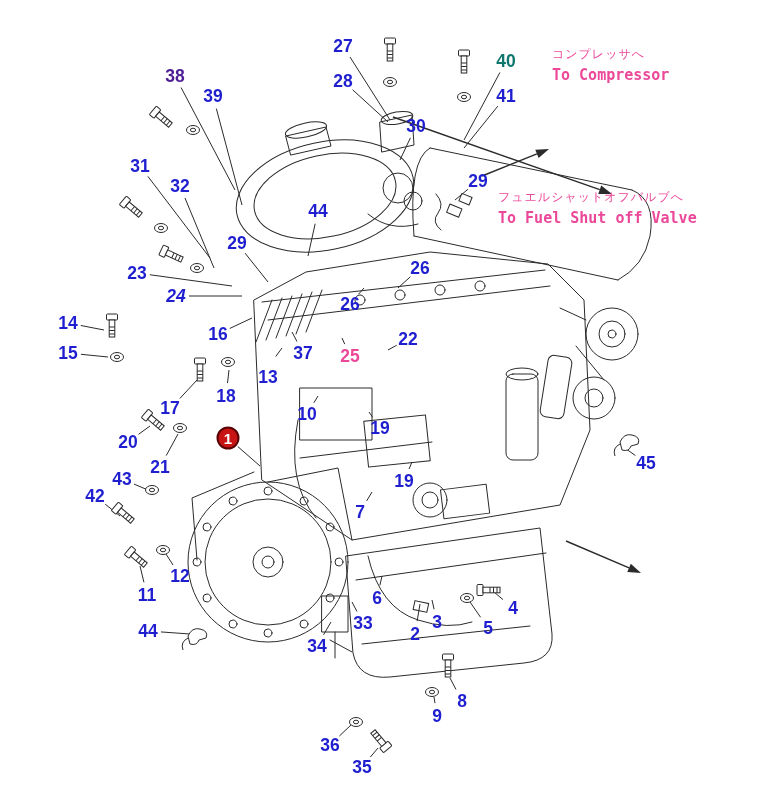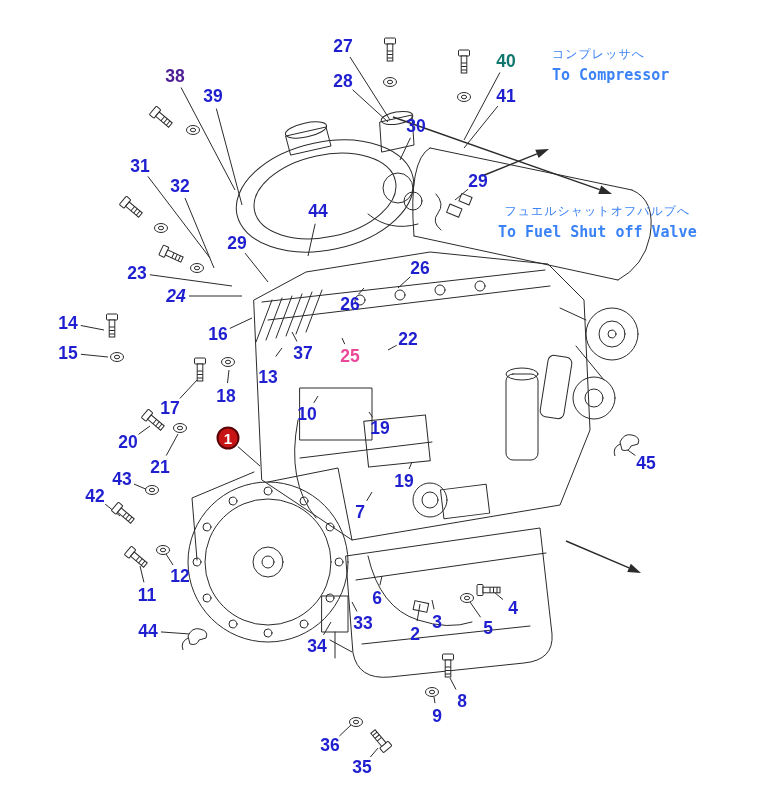--- a/index.html
+++ b/index.html
@@ -4,25 +4,25 @@
 <style>
   html,body{margin:0;padding:0;background:#fff;}
   .stage{position:relative;width:760px;height:800px;background:#ffffff;overflow:hidden;
          font-family:"Liberation Sans",sans-serif;}
   #overlay{position:absolute;left:0;top:0;}
   .callout{position:absolute;transform:translate(-50%,-50%);
            font:bold 17.5px "Liberation Sans",sans-serif;letter-spacing:0;
            z-index:5;cursor:pointer;white-space:nowrap;}
   .badge{width:23px;height:23px;border-radius:50%;display:flex;align-items:center;justify-content:center;
          font:bold 15px "Liberation Sans",sans-serif;color:#fff;box-sizing:border-box;}
-  .anno{position:absolute;color:#3b82f6;z-index:4;}
+  .anno{position:absolute;color:#ec4899;z-index:4;}
   .anno .jp{display:block;font-family:"DejaVu Sans Mono","DejaVu Sans",monospace;font-size:12px;letter-spacing:1px;}
   .anno .en{display:block;font-family:"DejaVu Sans Mono",monospace;font-weight:bold;font-size:15px;margin-top:3px;}
   #anno-compressor{left:552px;top:46px;}
-  #anno-fuel{left:498px;top:203px;text-align:center;}
+  #anno-fuel{left:498px;top:189px;}
   #anno-rear{left:600px;top:528px;}
 </style>
 </head>
 <body>
 
 <div class="stage">
 
   <svg id="overlay" width="760" height="800" viewBox="0 0 760 800" xmlns="http://www.w3.org/2000/svg">
     <g stroke="#2b2b2b" fill="none" stroke-width="1" stroke-linecap="round" stroke-linejoin="round">
 

